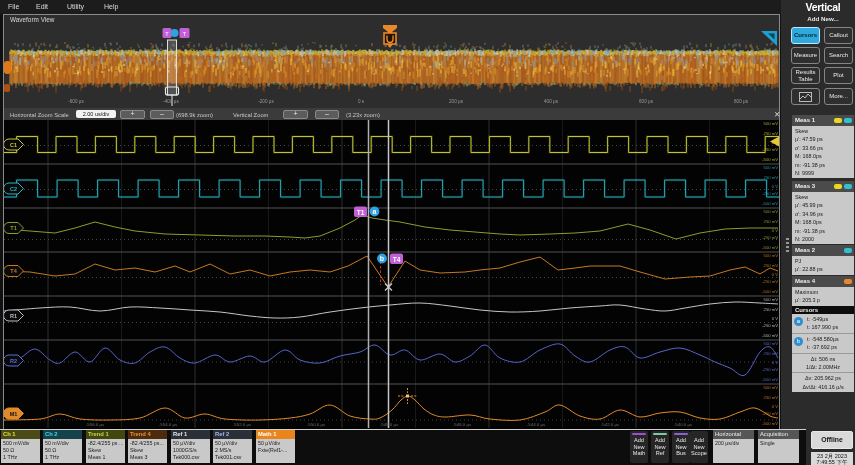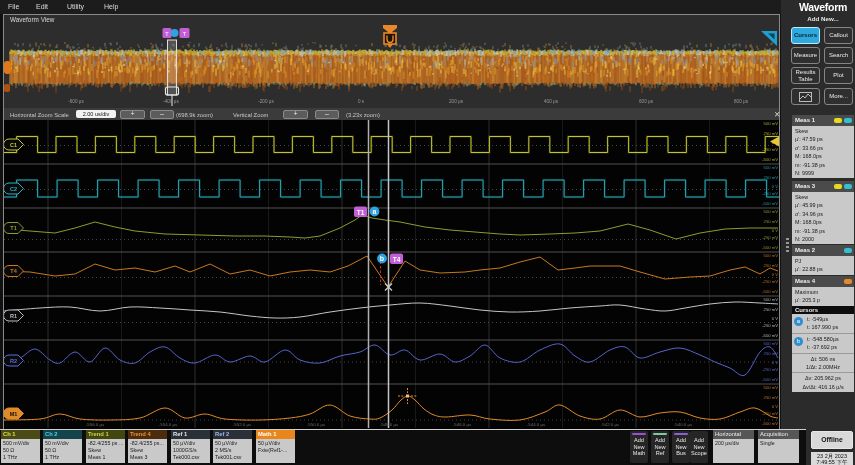--- a/index.html
+++ b/index.html
@@ -212,21 +212,21 @@
 <text x="168" y="426" font-size="4.4" fill="#6e6e6e" text-anchor="middle">-554.0 µs</text>
 <text x="242" y="426" font-size="4.4" fill="#6e6e6e" text-anchor="middle">-552.0 µs</text>
 <text x="316" y="426" font-size="4.4" fill="#6e6e6e" text-anchor="middle">-550.0 µs</text>
 <text x="389" y="426" font-size="4.4" fill="#6e6e6e" text-anchor="middle">-548.0 µs</text>
 <text x="462" y="426" font-size="4.4" fill="#6e6e6e" text-anchor="middle">-546.0 µs</text>
 <text x="536" y="426" font-size="4.4" fill="#6e6e6e" text-anchor="middle">-544.0 µs</text>
 <text x="610" y="426" font-size="4.4" fill="#6e6e6e" text-anchor="middle">-542.0 µs</text>
 <text x="683" y="426" font-size="4.4" fill="#6e6e6e" text-anchor="middle">-540.0 µs</text>
 </svg>
 
-<div class="abs" style="left:792px;top:1px;width:62px;text-align:center;color:#fff;font-size:10.5px;font-weight:bold;letter-spacing:-0.3px;z-index:5">Waveform</div>
+<div class="abs" style="left:792px;top:1px;width:62px;text-align:center;color:#fff;font-size:10.5px;font-weight:bold;letter-spacing:-0.3px;z-index:5">Vertical</div>
 <div class="abs" style="left:792px;top:15px;width:62px;text-align:center;color:#e8e8e8;font-size:6.2px;font-weight:bold;z-index:5">Add New...</div>
 <div class="rbtn" style="left:791px;top:27px;background:#2fa8dc;border-color:#bfe8ff;color:#06222c;font-weight:bold">Cursors</div>
 <div class="rbtn" style="left:824px;top:27px">Callout</div>
 <div class="rbtn" style="left:791px;top:47px">Measure</div>
 <div class="rbtn" style="left:824px;top:47px">Search</div>
 <div class="rbtn" style="left:791px;top:67px">Results<br>Table</div>
 <div class="rbtn" style="left:824px;top:67px">Plot</div>
 <div class="rbtn" style="left:791px;top:88px">
   <svg width="13" height="10" viewBox="0 0 13 10">
       <rect x="0.5" y="0.5" width="12" height="9" fill="none" stroke="#bbb"></rect>

